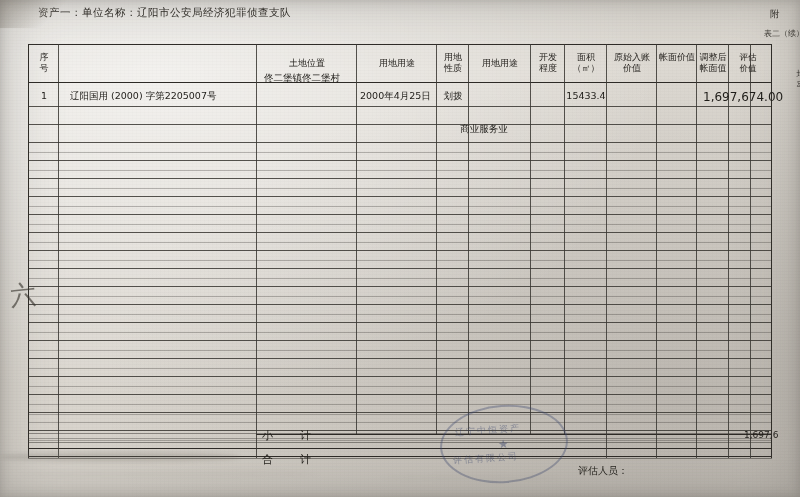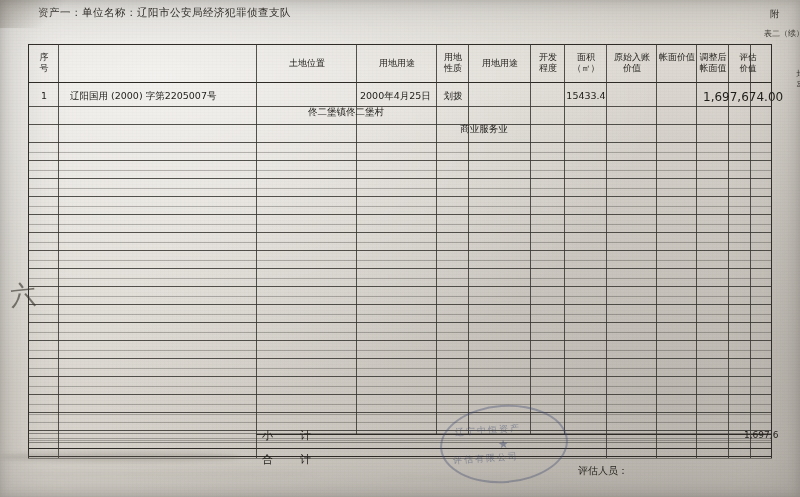--- a/index.html
+++ b/index.html
@@ -181,21 +181,21 @@
     <div class="colhdr" style="left:504px;top:8px;width:32px;">开发<br>程度</div>
     <div class="colhdr" style="left:538px;top:8px;width:40px;">面积<br>（㎡）</div>
     <div class="colhdr" style="left:630px;top:8px;width:38px;">帐面价值</div>
     <div class="colhdr" style="left:580px;top:8px;width:48px;">原始入账<br>价值</div>
     <div class="colhdr" style="left:670px;top:8px;width:30px;">调整后<br>帐面值</div>
     <div class="colhdr" style="left:702px;top:8px;width:20px;font-size:8.5px;margin-left:8px;">评估价值</div>
     <div class="colhdr" style="left:724px;top:25px;width:19px;margin-left:44px;">增值<br>率%</div>
 
     <div class="cell center" style="left:2px;top:46px;width:28px;">1</div>
     <div class="cell" style="left:42px;top:46px;">辽阳国用 (2000) 字第2205007号</div>
-    <div class="cell" style="left:236px;top:62px;margin-left:44px;">佟二堡镇佟二堡村</div>
+    <div class="cell" style="left:236px;top:28px;">佟二堡镇佟二堡村</div>
     <div class="cell" style="left:332px;top:46px;">2000年4月25日</div>
     <div class="cell center" style="left:410px;top:46px;width:30px;">划拨</div>
     <div class="cell center" style="left:426px;top:46px;width:60px;margin-top:33px;">商业服务业</div>
     <div class="cell center" style="left:504px;top:46px;width:32px;"></div>
     <div class="cell center" style="left:538px;top:46px;width:40px;">15433.4</div>
     <div class="cell center" style="left:580px;top:46px;width:48px;"></div>
     <div class="cell center" style="left:630px;top:46px;width:38px;"></div>
     <div class="cell center" style="left:670px;top:46px;width:30px;"></div>
     <div class="cell" style="left:675px;top:46px;font-size:12px;">1,697,674.00</div>
     <div class="cell center" style="left:724px;top:46px;width:19px;"></div>

